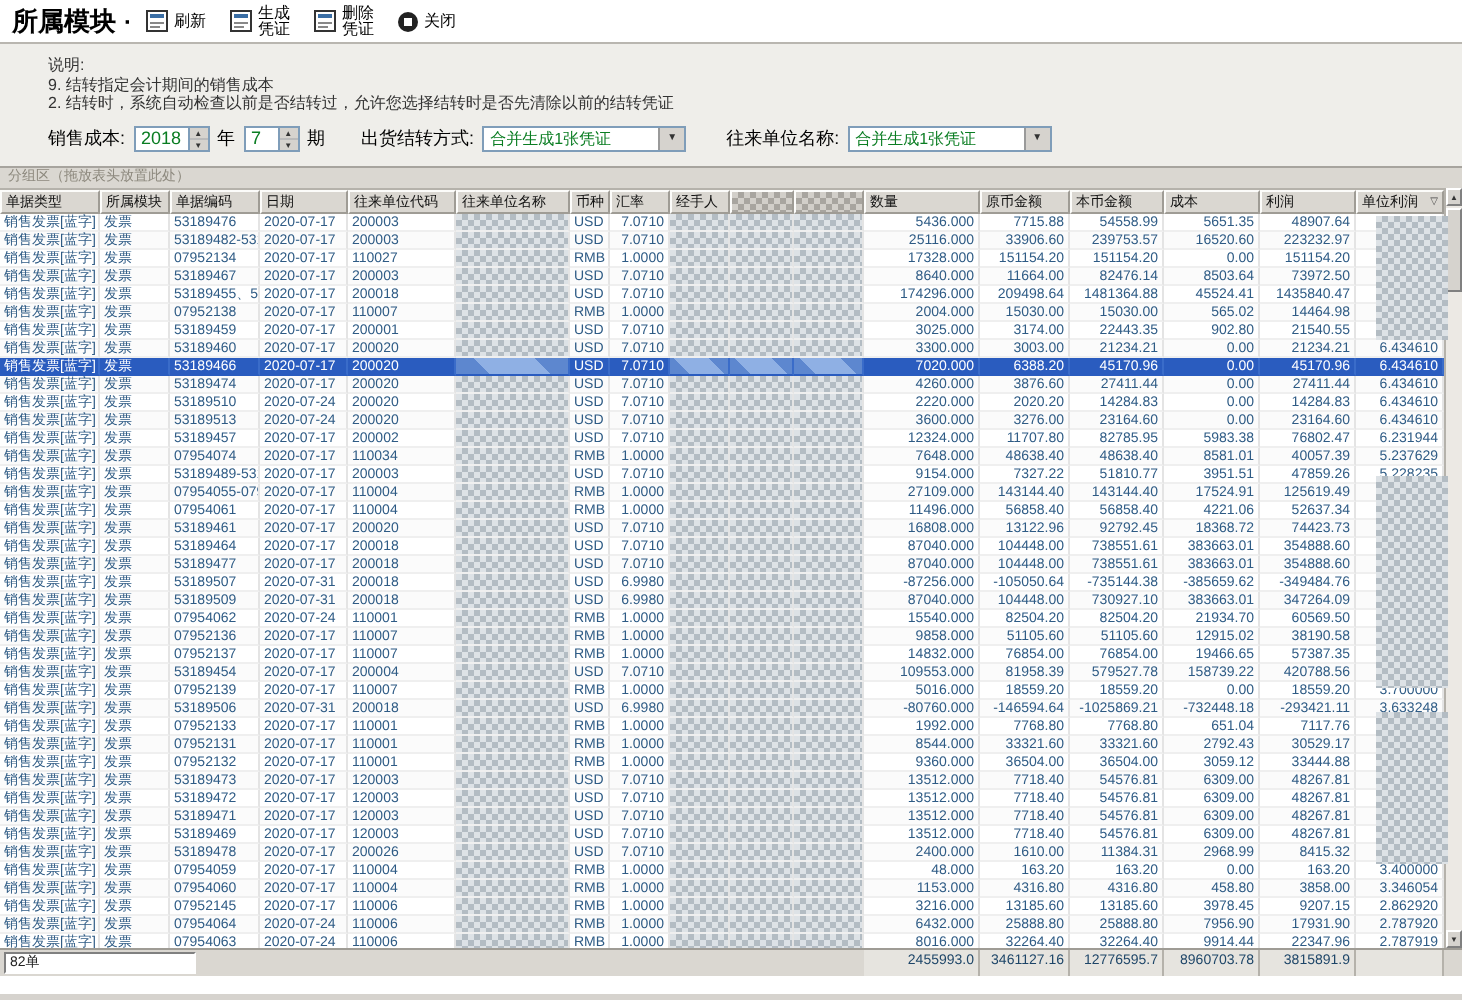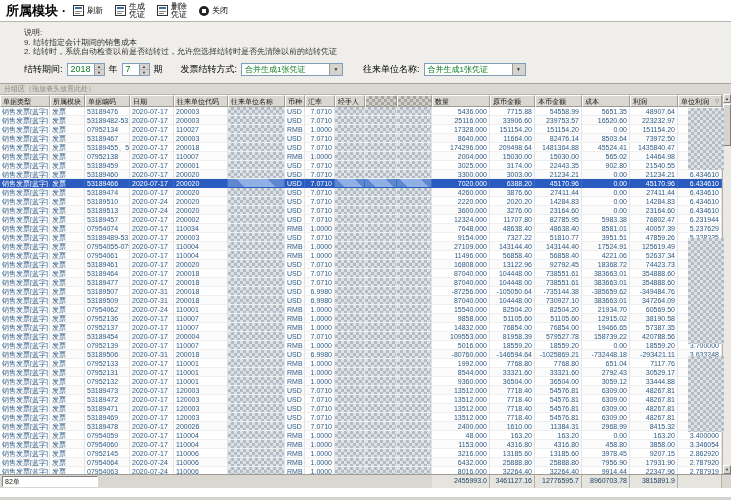--- a/index.html
+++ b/index.html
@@ -114,39 +114,39 @@
     <span class="tb-close-icon"></span>
     <span class="tb-label">关闭</span>
   </div>
 </div>
 
 <div class="upper">
   <div class="note-head">说明:</div>
   <div class="note-line l1">9. 结转指定会计期间的销售成本</div>
   <div class="note-line l2">2. 结转时，系统自动检查以前是否结转过，允许您选择结转时是否先清除以前的结转凭证</div>
   <div class="filter-row">
-    <span class="flabel">结转期间:</span>
+    <span class="flabel">销售成本:</span>
     <span class="spin">
       <span class="spin-val">2018</span>
       <span class="spin-btns">
           <span>▲</span>
           <span>▼</span>
         </span>
     </span>
     <span class="flabel">年</span>
     <span class="spin small">
       <span class="spin-val">7</span>
       <span class="spin-btns">
           <span>▲</span>
           <span>▼</span>
         </span>
     </span>
     <span class="flabel">期</span>
     <span class="gap"></span>
-    <span class="flabel">发票结转方式:</span>
+    <span class="flabel">出货结转方式:</span>
     <span class="dd">
       <span class="dd-val">合并生成1张凭证</span>
       <span class="dd-btn">▼</span>
     </span>
     <span class="gap"></span>
     <span class="flabel">往来单位名称:</span>
     <span class="dd">
       <span class="dd-val">合并生成1张凭证</span>
       <span class="dd-btn">▼</span>
     </span>

